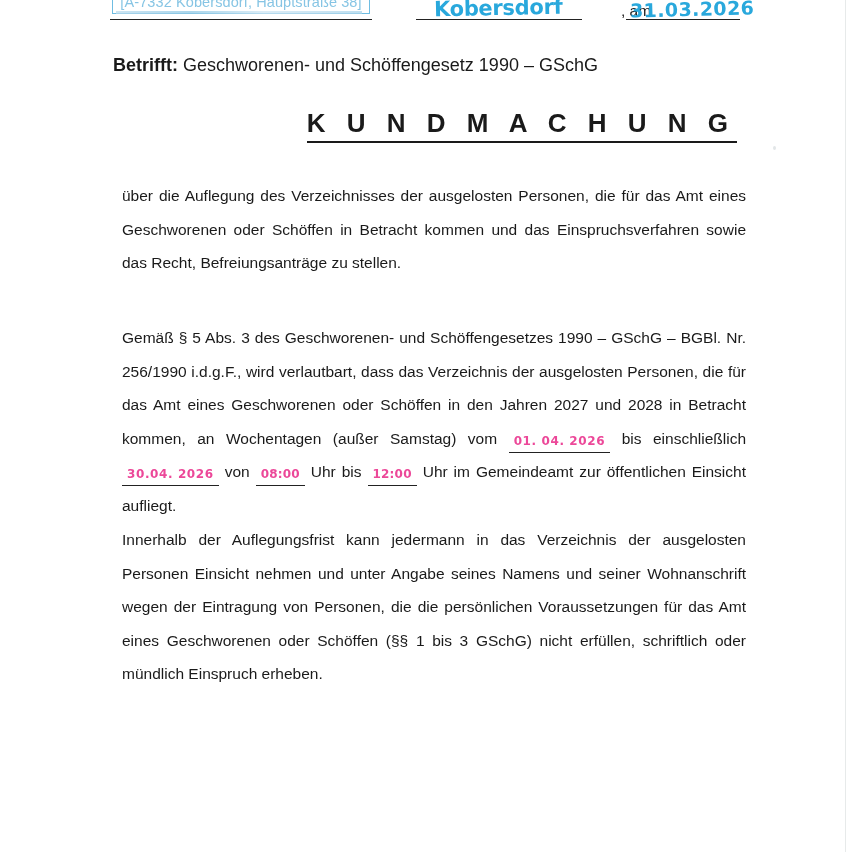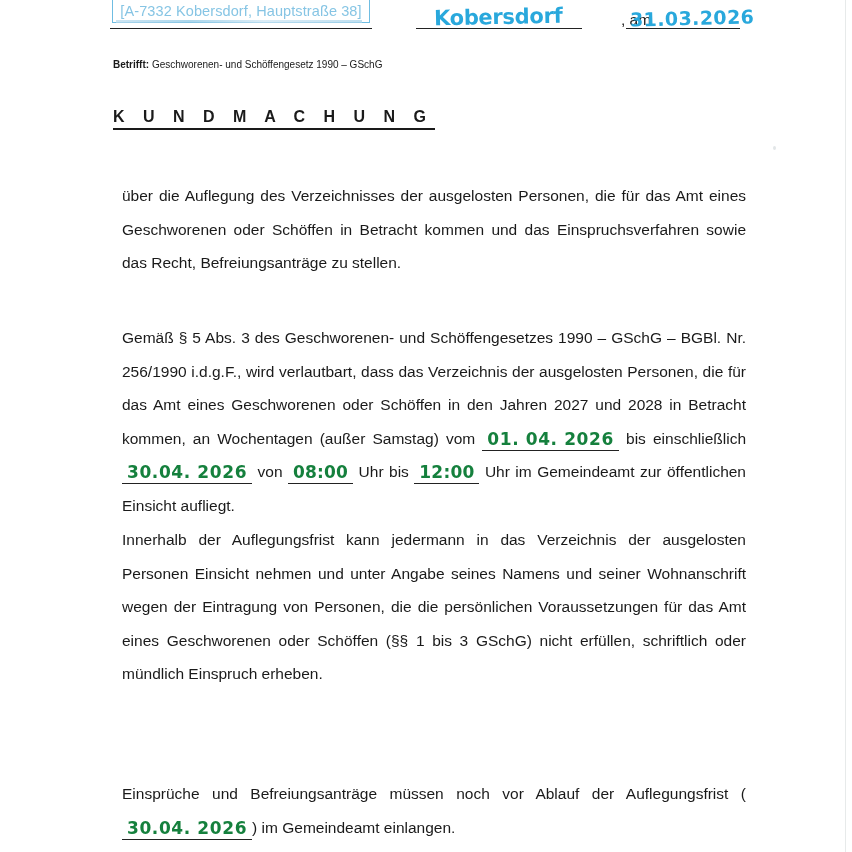--- a/index.html
+++ b/index.html
@@ -38,21 +38,20 @@
     border-radius: 50%;
   }
 
   
   .header-row {
     position: absolute;
     left: 0;
     top: 0;
     width: 852px;
     height: 30px;
-    margin-top: 9px;
   }
 
   .stamp {
     position: absolute;
     left: 112px;
     top: -12px;
     width: 258px;
     height: 26px;
     border: 1.5px solid #63b8e0;
     box-sizing: border-box;
@@ -115,30 +114,30 @@
 
   
   .col {
     position: absolute;
     left: 113px;
     width: 624px;
   }
 
   .betrifft {
     top: 54px;
-    font-size: 10px;
+    font-size: 18px;
     line-height: 22px;
     white-space: nowrap;
   }
   .betrifft b { font-weight: bold; }
 
   .title {
     top: 108px;
-    text-align: left;
-    font-size: 16px;
+    text-align: right;
+    font-size: 26px;
     font-weight: bold;
     letter-spacing: 7px;
   }
   .title span {
     border-bottom: 2.2px solid #1a1a1a;
     padding-bottom: 3px;
     padding-right: 2px;
   }
 
   p.para {
@@ -154,24 +153,24 @@
   p.para b { font-weight: normal; }
 
   .p-intro   { top: 170px; }
   .p-gemaess { top: 312px; }
   .p-inner   { top: 514px; }
   .p-die     { top: 684px; }
   .p-eins    { top: 768px; }
 
   
   .fill {
-    color: #15803d;
+    color: #ec4899;
     font-family: "DejaVu Sans", sans-serif;
     font-weight: 600;
-    font-size: 17px;
+    font-size: 12px;
     letter-spacing: .6px;
     border-bottom: 1.3px solid #222;
     padding: 0 5px 1px 5px;
     display: inline-block;
     line-height: 19px;
     transform: translateY(1px);
   }
   .fill.tight { letter-spacing: .2px; }
 </style>
 </head>
@@ -212,17 +211,14 @@
 
   <p class="para p-gemaess">
     <span>Gemäß § 5 Abs. 3 des Geschworenen- und Schöffengesetzes 1990 – GSchG – BGBl. Nr. 256/1990 i.d.g.F., wird verlautbart, dass das Verzeichnis der ausgelosten Personen, die für das Amt eines Geschworenen oder Schöffen in den Jahren 2027 und 2028 in Betracht kommen, an Wochentagen (außer Samstag) vom </span><span class="fill">01. 04. 2026</span><span> bis einschließlich </span><span class="fill">30.04. 2026</span><span> von </span><span class="fill tight">08:00</span><span> Uhr bis </span><span class="fill tight">12:00</span><span> Uhr im Gemeindeamt zur öffentlichen Einsicht aufliegt.</span>
   </p>
 
   <p class="para p-inner">
     <span>Innerhalb der Auflegungsfrist kann </span><b>jedermann</b><span> in das Verzeichnis der ausgelosten Personen Einsicht nehmen und unter Angabe seines Namens und seiner Wohnanschrift wegen der Eintragung von Personen, die die persönlichen Voraussetzungen für das Amt eines Geschworenen oder Schöffen (§§ 1 bis 3 GSchG) </span><b>nicht</b><span> erfüllen, schriftlich oder mündlich </span><b>Einspruch</b><span> erheben.</span>
   </p>
 
 
-  <p class="para p-eins">
-    <span>Einsprüche und Befreiungsanträge müssen noch vor Ablauf der Auflegungsfrist (</span><span class="fill">30.04. 2026</span><span>) im Gemeindeamt einlangen.</span>
-  </p>
 
 </div>
 
 </body></html>

